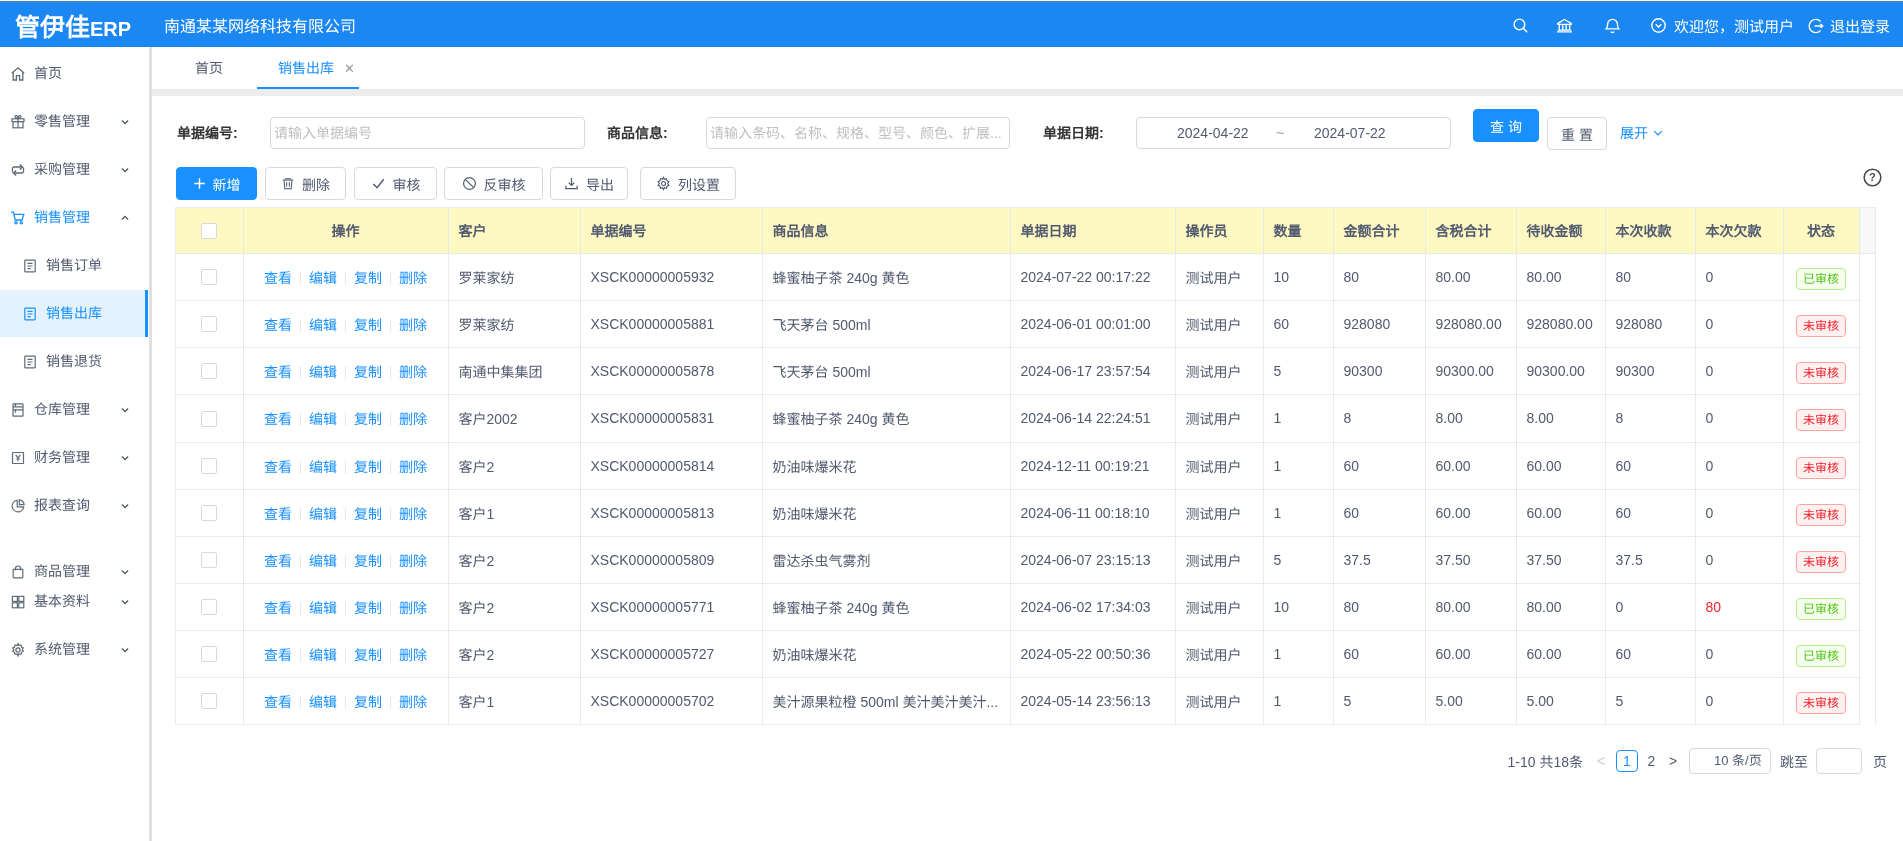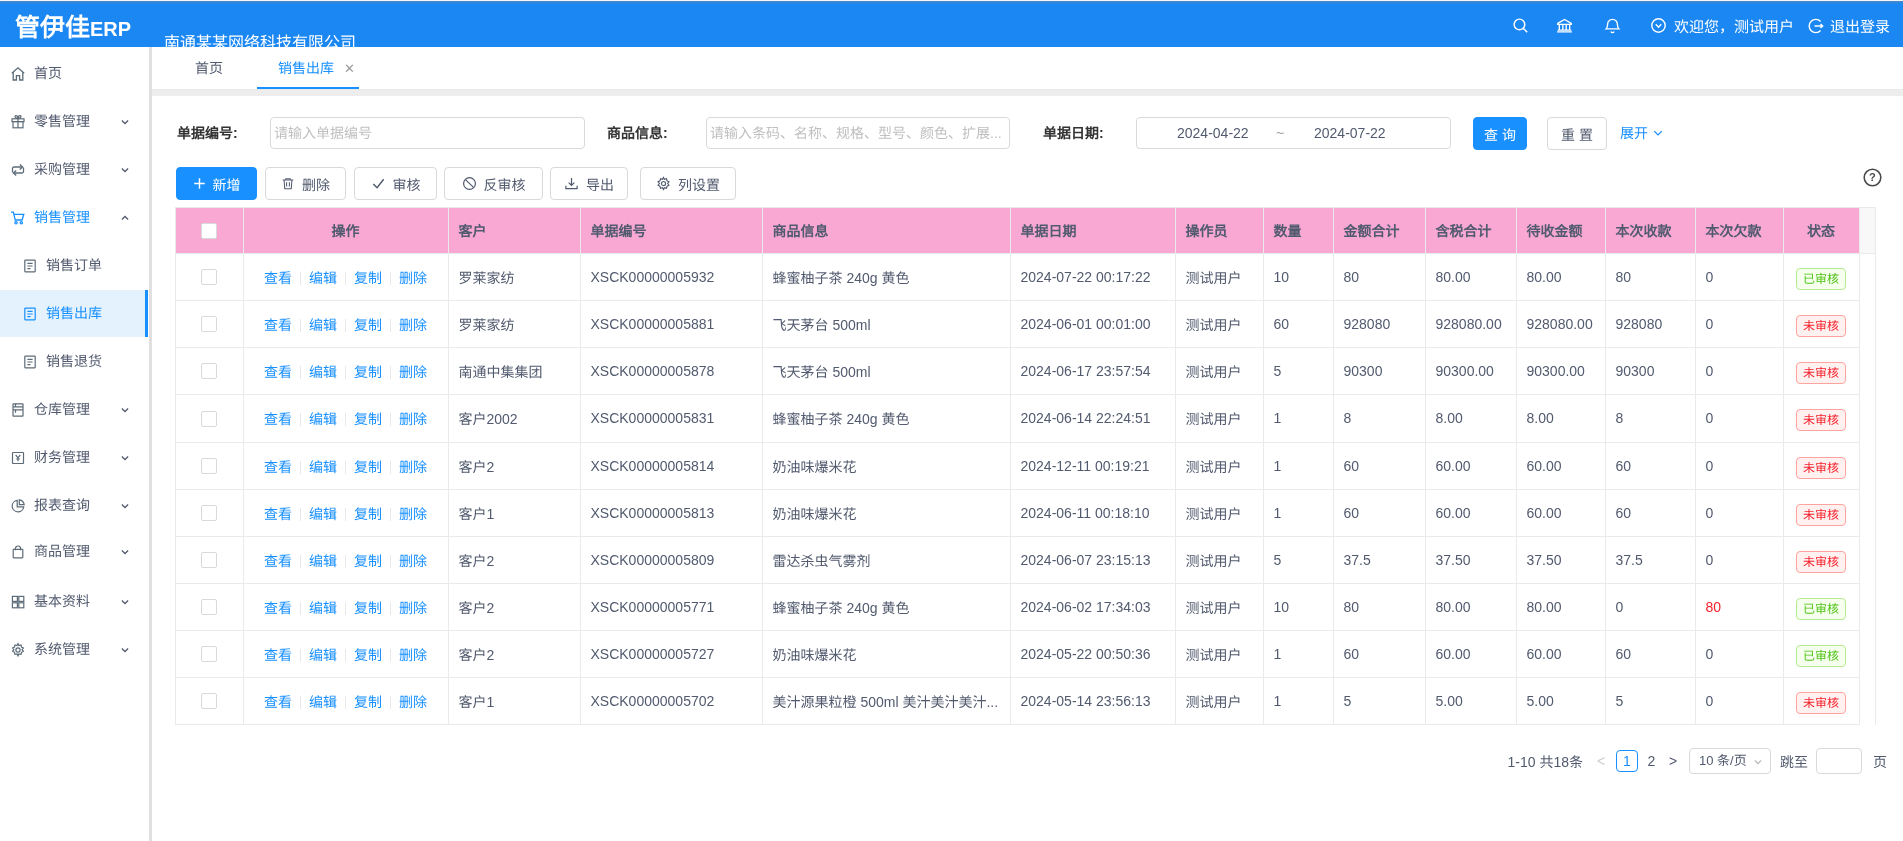--- a/index.html
+++ b/index.html
@@ -2,21 +2,21 @@
 <html lang="zh-CN"><head>
 <meta charset="UTF-8">
 <title>管伊佳ERP</title>
 <style>
 * { margin:0; padding:0; box-sizing:border-box; }
 html,body { width:1903px; height:841px; overflow:hidden; font-family:"Liberation Sans",sans-serif; background:#fff; }
 .abs { position:absolute; }
 
 #hdr { position:absolute; left:0; top:0; width:1903px; height:47px; background:#1b87f2; color:#fff; }
 #logo { position:absolute; left:15px; top:5px; height:47px; line-height:44px; font-weight:bold; }
-#comp { position:absolute; left:164px; top:20px; height:47px; line-height:45px; font-size:16px; }
+#comp { position:absolute; left:164px; top:4px; height:47px; line-height:45px; font-size:16px; }
 .hic { position:absolute; top:2px; height:47px; display:flex; align-items:center; color:#fff; font-size:15px; }
 
 #side { position:absolute; left:0; top:47px; width:148px; height:794px; background:#fff; }
 .mi { position:absolute; left:0; width:148px; height:48px; color:#515a6e; font-size:14px; }
 .mi .txt { position:absolute; left:34px; top:0; line-height:49px; }
 .mi.sub .txt { left:46px; }
 .mi svg.ic { position:absolute; left:10px; top:17px; }
 .mi.sub svg.ic { position:absolute; left:22px; top:17px; }
 .mi svg.ar { position:absolute; left:120px; top:20px; }
 .mi.act { color:#1890ff; }
@@ -37,42 +37,42 @@
 #dateinp .tld { color:#999; }
 .btn { position:absolute; height:33px; border-radius:4px; font-size:14px; display:flex; align-items:center; justify-content:center; }
 .btn.pri { background:#1890ff; color:#fff; border:1px solid #1890ff; }
 .btn.dft { background:#fff; color:#515a6e; border:1px solid #d9d9d9; }
 .btn svg { margin-right:7px; }
 #expand { position:absolute; left:1620px; top:117px; height:32px; line-height:32px; color:#1890ff; font-size:14px; }
 
 #tbl { position:absolute; left:175px; top:207px; width:1701px; border:1px solid #e8eaec; border-bottom:none; }
 table { border-collapse:collapse; table-layout:fixed; width:1699px; }
 th,td { font-size:14px; color:#515a6e; padding:0 0 0 10px; text-align:left; overflow:hidden; white-space:nowrap; border-right:1px solid #e8eaec; border-bottom:1px solid #e8eaec; }
-th { height:45px; background:#f9a8d4; font-weight:bold; }
+th { height:45px; background:#fef9c3; font-weight:bold; }
 td { height:47px; background:#fff; }
 th.thc, td.stc { text-align:center; padding:0; }
 th.cbc, td.cbc { text-align:center; padding:0; }
 th.gut, td.gut { border-right:none; padding:0; }
 td.gut { border-bottom:none; }
 th.gut { background:#f8f8f9; }
 .cb { display:inline-block; width:16px; height:16px; border:1px solid #d9d9d9; border-radius:2px; background:#fff; vertical-align:middle; }
 td.opc { text-align:center; padding:0; }
 td.opc a { color:#1890ff; }
 td.opc i { display:inline-block; width:1px; height:13px; background:#e8e8e8; margin:0 8px; vertical-align:-2px; }
 .tag { display:inline-block; height:22px; line-height:20px; padding:0 6px; font-size:12px; border-radius:4px; position:relative; top:2px; }
 .tag-g { color:#52c41a; background:#f6ffed; border:1px solid #b7eb8f; }
 .tag-r { color:#f5222d; background:#fff1f0; border:1px solid #ffa39e; }
 
 #pager { position:absolute; top:748px; right:16px; height:26px; display:flex; align-items:center; font-size:14px; color:#515a6e; }
 #pager .sum { margin-right:14px; }
 #pager .pa1 { width:8px; text-align:center; margin-right:11px; color:#ccc; }
 #pager .pg1 { width:22px; height:22px; line-height:20px; text-align:center; border:1px solid #1890ff; color:#1890ff; border-radius:4px; margin-right:9px; }
 #pager .pg2 { width:9px; text-align:center; margin-right:13px; }
 #pager .pa2 { width:8px; text-align:center; margin-right:12px; }
-#pager .sel { width:82px; height:26px; border:1px solid #d9d9d9; border-radius:4px; line-height:24px; padding-left:9px; margin-right:9px; font-size:13px; position:relative; color:#515a6e; }
+#pager .sel { width:82px; height:26px; border:1px solid #d9d9d9; border-radius:4px; line-height:24px; padding-left:24px; margin-right:9px; font-size:13px; position:relative; color:#515a6e; }
 #pager .jmp { margin-right:8px; }
 #pager .jin { width:46px; height:26px; border:1px solid #d9d9d9; border-radius:4px; margin-right:11px; }
 #pager .yy { }
 a { text-decoration:none; }
 </style>
 </head>
 <body>
 
 <div class="abs" style="left:152px;top:96px;width:1751px;height:739px;background:#fff"></div>
 
@@ -207,21 +207,21 @@
   <div class="mi" style="top:434px">
       <svg class="ic" width="16" height="16" viewBox="0 0 16 16" fill="none" stroke="#5c6b77" stroke-width="1.2">
         <path d="M7.2 2.3 A5.8 5.8 0 1 0 13.7 8.8 H7.2 Z"></path>
         <path d="M9.3 1.8 A5.8 5.8 0 0 1 14.2 6.7 L9.3 6.7 Z"></path>
       </svg>
       <span class="txt">报表查询</span>
       <svg class="ar" width="10" height="10" viewBox="0 0 16 16" fill="none" stroke="#515a6e" stroke-width="2">
         <path d="M3 5.5 L8 10.5 L13 5.5"></path>
       </svg>
     </div>
-  <div class="mi" style="top:480px">
+  <div class="mi" style="top:500px">
       <svg class="ic" width="16" height="16" viewBox="0 0 16 16" fill="none" stroke="#5c6b77" stroke-width="1.2">
         <path d="M5.4 6.2 V4.6 a2.6 2.6 0 0 1 5.2 0 V6.2"></path>
         <rect x="3.2" y="5.4" width="9.6" height="8.4" rx="0.5"></rect>
       </svg>
       <span class="txt">商品管理</span>
       <svg class="ar" width="10" height="10" viewBox="0 0 16 16" fill="none" stroke="#515a6e" stroke-width="2">
         <path d="M3 5.5 L8 10.5 L13 5.5"></path>
       </svg>
     </div>
   <div class="mi" style="top:530px">
@@ -259,21 +259,21 @@
 <div class="lbl" style="left:177px">单据编号:</div>
 <div class="inp" style="left:270px;width:315px">请输入单据编号</div>
 <div class="lbl" style="left:607px">商品信息:</div>
 <div class="inp" style="left:706px;width:304px">请输入条码、名称、规格、型号、颜色、扩展...</div>
 <div class="lbl" style="left:1043px">单据日期:</div>
 <div id="dateinp">
     <span style="left:40px">2024-04-22</span>
     <span class="tld" style="left:139px">~</span>
     <span style="left:177px">2024-07-22</span>
   </div>
-<div class="btn pri" style="left:1473px;top:117px;width:54px">查 询</div>
+<div class="btn pri" style="left:1473px;top:109px;width:66px">查 询</div>
 <div class="btn dft" style="left:1547px;top:117px;width:60px">重 置</div>
 <div id="expand">展开 <svg width="12" height="12" viewBox="0 0 16 16" fill="none" stroke="#1890ff" stroke-width="1.8" style="vertical-align:-1px">
       <path d="M3 5.5 L8 10.5 L13 5.5"></path>
     </svg></div>
 
 <div class="btn pri" style="left:176px;top:167px;width:81px">
   <svg width="13" height="13" viewBox="0 0 16 16" fill="none" stroke="#fff" stroke-width="1.8">
       <path d="M8 1.5 V14.5 M1.5 8 H14.5"></path>
     </svg>新增</div>
 <div class="btn dft" style="left:265px;top:167px;width:81px">

